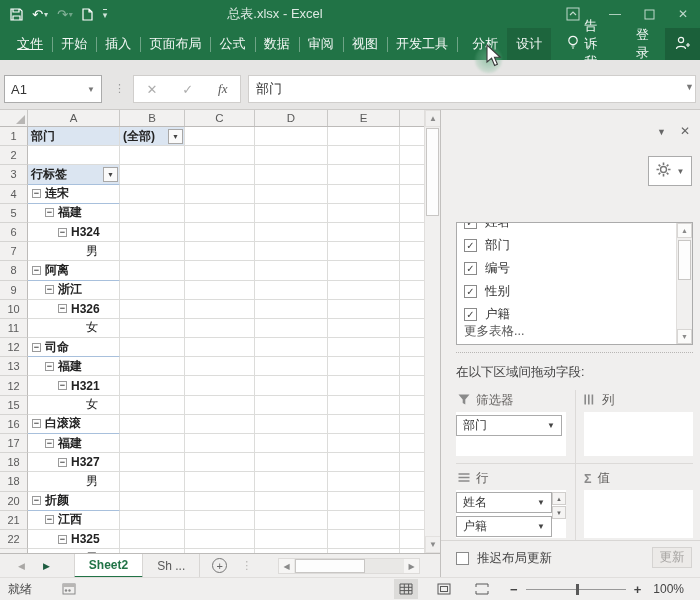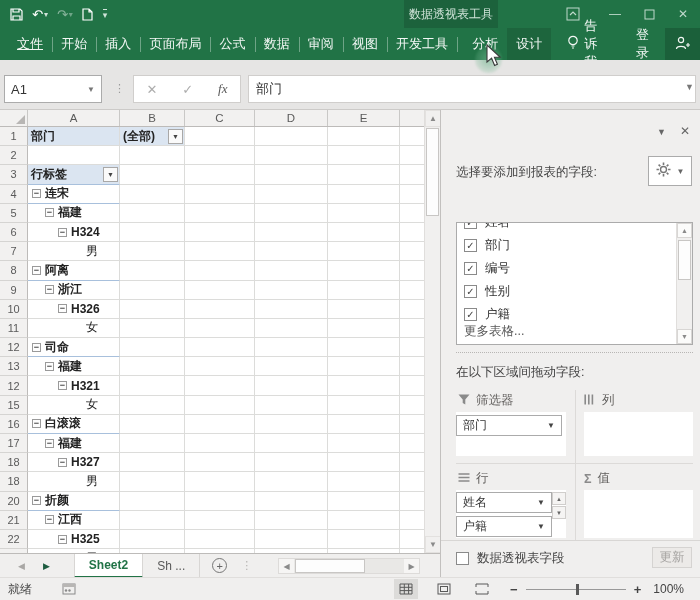--- a/index.html
+++ b/index.html
@@ -142,21 +142,21 @@
       </span>
     <span class="qi">
       <svg width="11" height="13" viewBox="0 0 11 13">
           <path d="M1,1 h6 l3,3 v8 h-9 z M7,1 v3 h3" fill="none" stroke="#fff" stroke-width="1.2"></path>
         </svg>
     </span>
     <span class="qi">
         <span class="mini-caret" style="font-size:9px;border-top:1px solid #CFE3D8;">▾</span>
       </span>
   </div>
-  <div class="ctx-box">数据透视表工具</div>
+  <div class="win-title">总表.xlsx - Excel</div>
   <div class="win-ctrls">
     <span class="wc ribbon-disp">
       <svg width="14" height="14" viewBox="0 0 14 14">
           <rect x="1" y="1" width="12" height="12" fill="none" stroke="#BFD9CC" stroke-width="1"></rect>
           <path d="M4,8 l3,-3 l3,3" fill="none" stroke="#BFD9CC" stroke-width="1.2"></path>
         </svg>
     </span>
     <span class="wc">—</span>
     <span class="wc">
         <svg width="11" height="11" viewBox="0 0 11 11">
@@ -562,21 +562,20 @@
         <span class="zo-thumb"></span>
       </span>
     <span class="zo-plus">+</span>
     <span class="zo-pct">100%</span>
   </div>
 </div>
 
 <div class="panel">
   <span class="p-title-caret">▼</span>
   <span class="p-title-close">✕</span>
-  <div class="p-sub">选择要添加到报表的字段:</div>
   <div class="gearbtn">
     <span>
       <svg width="15" height="15" viewBox="0 0 15 15">
           <circle cx="7.5" cy="7.5" r="3" fill="none" stroke="#777" stroke-width="1.4"></circle>
           <g stroke="#777" stroke-width="1.6">
             <path d="M7.5,0.5 v2.4 M7.5,12.1 v2.4 M0.5,7.5 h2.4 M12.1,7.5 h2.4 M2.6,2.6 l1.7,1.7 M10.7,10.7 l1.7,1.7 M12.4,2.6 l-1.7,1.7 M4.3,10.7 l-1.7,1.7"></path>
           </g>
         </svg>
     </span>
     <span class="gcaret">▼</span>
@@ -672,21 +671,21 @@
     <div class="a-hd" style="left:128px;top:80px;">
       <span style="color:#8A8A8A;font-weight:bold;">Σ</span>
       <span>值</span>
     </div>
     <div class="a-box" style="left:128px;top:100px;width:109px;height:48px;"></div>
   </div>
 
   <div class="p-sep"></div>
   <div class="p-defer">
     <span class="cb"></span>
-    <span>数据透视表字段</span>
+    <span>推迟布局更新</span>
   </div>
   <div class="updatebtn">更新</div>
 </div>
 
 <div class="click-glow"></div>
 <div class="cursor">
   <svg width="18" height="24" viewBox="0 0 18 24">
       <path d="M1,1 L1,18 L5.6,14.2 L8.6,21.5 L11.4,20.3 L8.4,13.2 L14,13 Z" fill="#fff" stroke="#3A3A3A" stroke-width="1.1"></path>
     </svg>
 </div>

